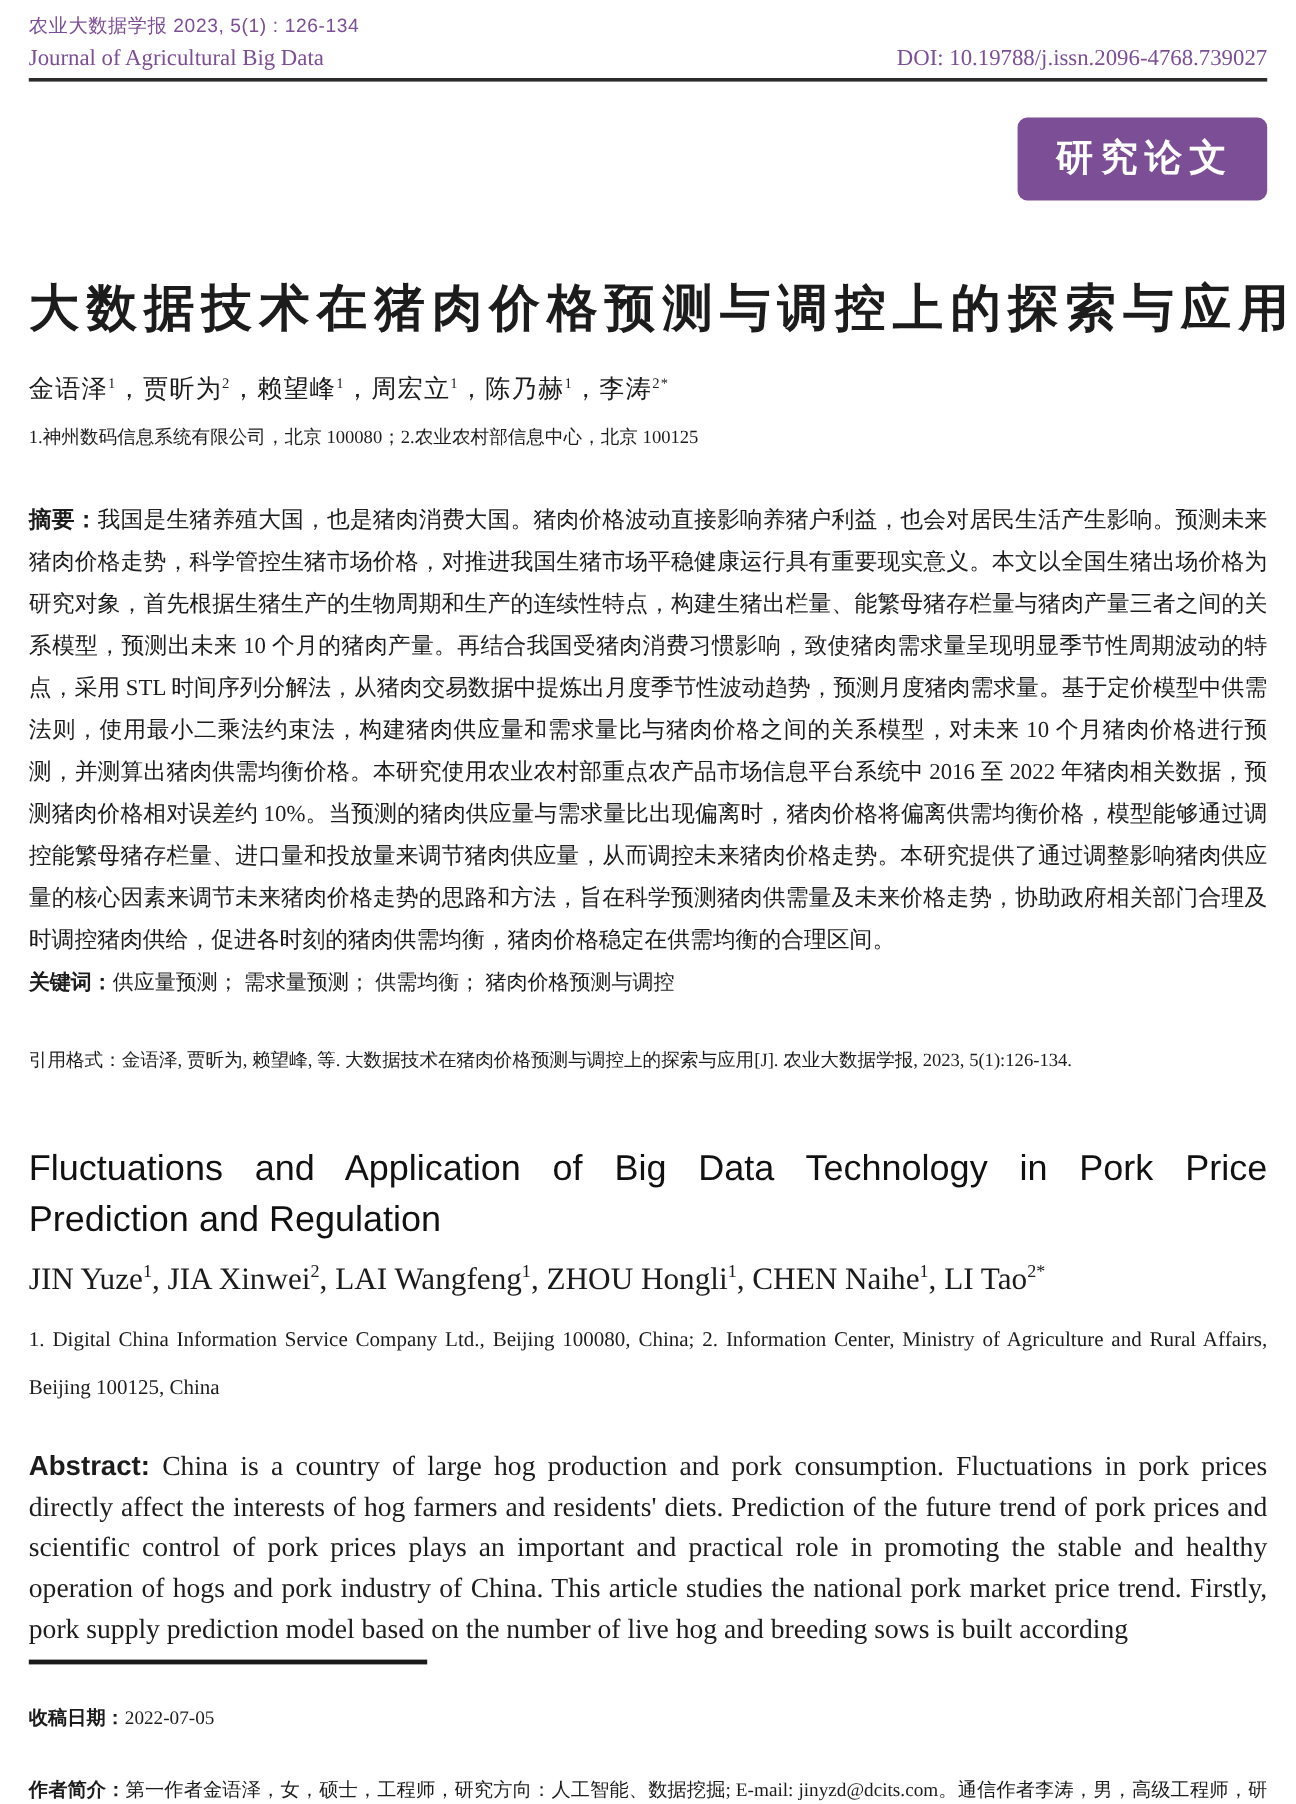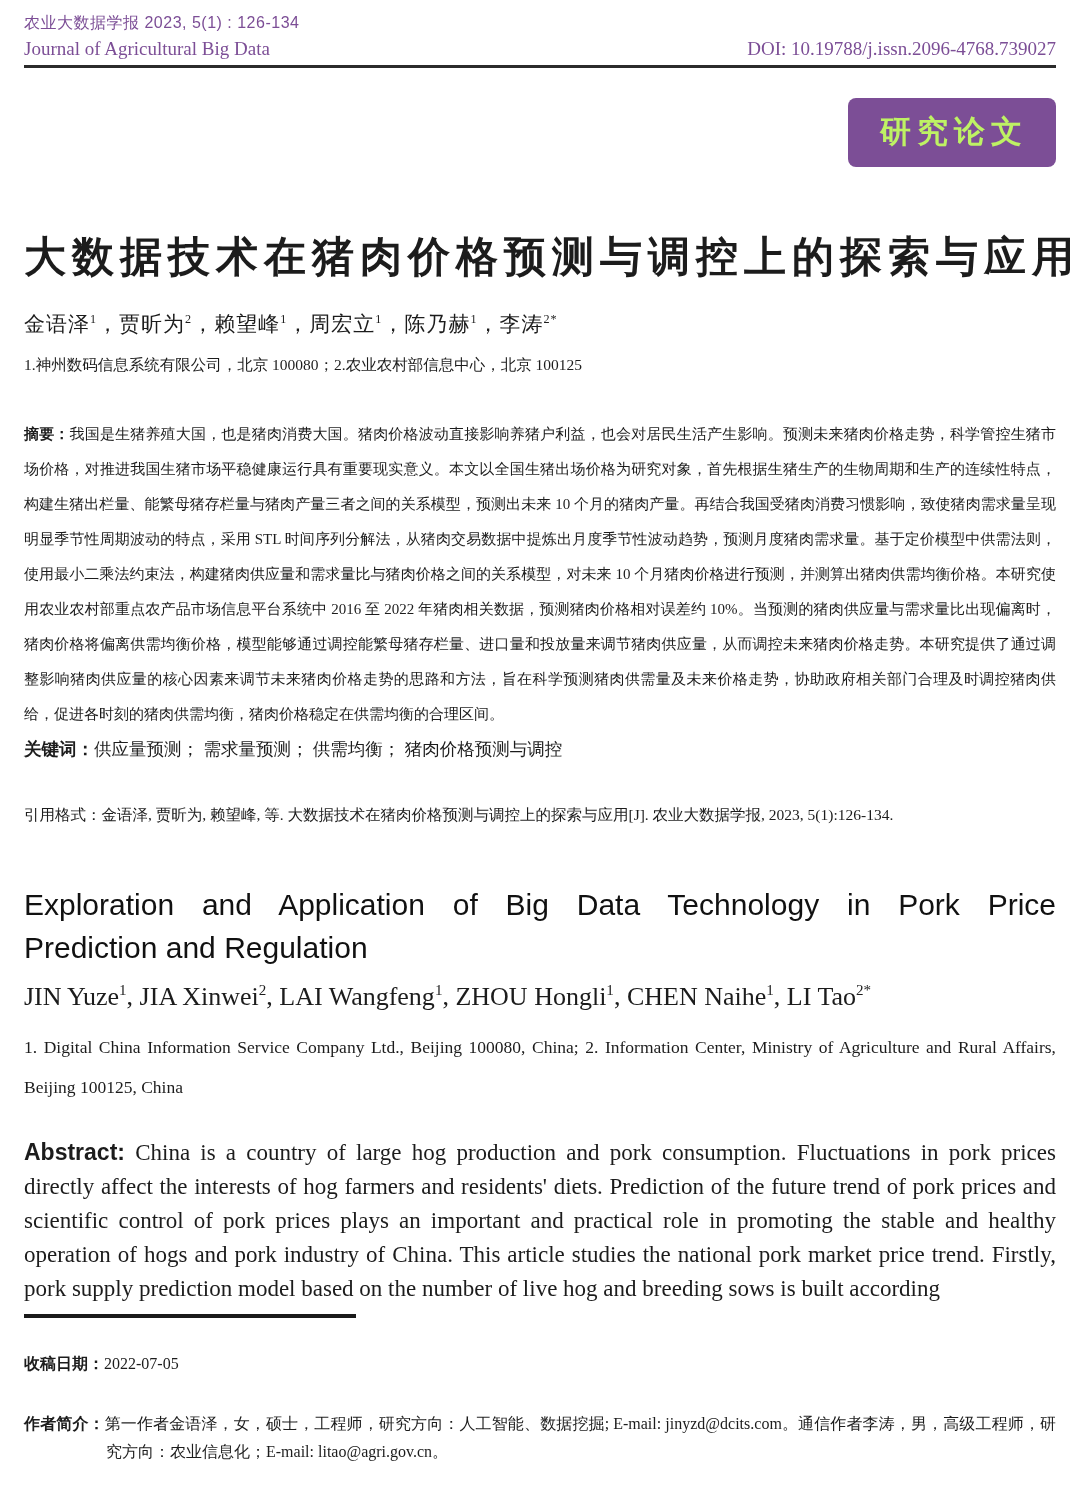--- a/index.html
+++ b/index.html
@@ -20,38 +20,38 @@
   }
   .j-row2 {
     display:flex; justify-content:space-between; align-items:baseline;
     font-size:19px; line-height:26px; color:var(--accent);
   }
   .header-rule { margin-top:3px; border-bottom:3px solid #2b2b2b; }
 
   
   .badge-row { text-align:right; margin-top:30px; }
   .badge {
-    display:inline-block; background:var(--accent); color:#bef264;
+    display:inline-block; background:var(--accent); color:#ffffff;
     font-family:"Liberation Sans","DejaVu Sans",sans-serif;
     font-size:31px; font-weight:bold; letter-spacing:6px;
     padding:13px 28px 14px 32px; border-radius:8px;
   }
 
   
   .title-cn {
     margin-top:64px;
     font-family:"Liberation Sans","DejaVu Sans",sans-serif;
     font-size:42px; font-weight:bold; letter-spacing:6px; line-height:52px;
     white-space:nowrap;
   }
   .authors-cn { margin-top:26px; font-size:21px; line-height:30px; letter-spacing:1px; }
   .affil-cn   { margin-top:15px; font-size:15.5px; line-height:22px; }
 
   .abstract-cn {
-    margin-top:40px; font-size:15px; line-height:35px;
+    margin-top:40px; font-size:19px; line-height:35px;
     text-align:justify;
   }
   .lbl-hei {
     font-family:"Liberation Sans","DejaVu Sans",sans-serif;
     font-weight:bold;
   }
   .keywords-cn { font-size:17.5px; line-height:35px; }
 
   
   .citation { margin-top:28px; font-size:15.5px; line-height:40px; }
@@ -98,21 +98,21 @@
 
 <p class="abstract-cn"><span class="lbl-hei">摘要：</span><span>我国是生猪养殖大国，也是猪肉消费大国。猪肉价格波动直接影响养猪户利益，也会对居民生活产生影响。预测未来猪肉价格走势，科学管控生猪市场价格，对推进我国生猪市场平稳健康运行具有重要现实意义。本文以全国生猪出场价格为研究对象，首先根据生猪生产的生物周期和生产的连续性特点，构建生猪出栏量、能繁母猪存栏量与猪肉产量三者之间的关系模型，预测出未来 10 个月的猪肉产量。再结合我国受猪肉消费习惯影响，致使猪肉需求量呈现明显季节性周期波动的特点，采用 STL 时间序列分解法，从猪肉交易数据中提炼出月度季节性波动趋势，预测月度猪肉需求量。基于定价模型中供需法则，使用最小二乘法约束法，构建猪肉供应量和需求量比与猪肉价格之间的关系模型，对未来 10 个月猪肉价格进行预测，并测算出猪肉供需均衡价格。本研究使用农业农村部重点农产品市场信息平台系统中 2016 至 2022 年猪肉相关数据，预测猪肉价格相对误差约 10%。当预测的猪肉供应量与需求量比出现偏离时，猪肉价格将偏离供需均衡价格，模型能够通过调控能繁母猪存栏量、进口量和投放量来调节猪肉供应量，从而调控未来猪肉价格走势。本研究提供了通过调整影响猪肉供应量的核心因素来调节未来猪肉价格走势的思路和方法，旨在科学预测猪肉供需量及未来价格走势，协助政府相关部门合理及时调控猪肉供给，促进各时刻的猪肉供需均衡，猪肉价格稳定在供需均衡的合理区间。</span></p>
 
 <p class="keywords-cn"><span class="lbl-hei">关键词：</span><span>供应量预测； 需求量预测； 供需均衡； 猪肉价格预测与调控</span></p>
 
 <div class="citation">
   <div><span>引用格式：</span><span>金语泽, 贾昕为, 赖望峰, 等. 大数据技术在猪肉价格预测与调控上的探索与应用[J]. 农业大数据学报, 2023, 5(1):126-134.</span></div>
 </div>
 
 <div class="title-en">
-  <div class="l1">Exploration and Application of Big Data Technology in Pork Price</div>
+  <div class="l1">Fluctuations and Application of Big Data Technology in Pork Price</div>
   <div class="l2">Prediction and Regulation</div>
 </div>
 
 <div class="authors-en" id="authors-en"><span>JIN Yuze</span><sup>1</sup>, <span>JIA Xinwei</span><sup>2</sup>, <span>LAI Wangfeng</span><sup>1</sup>, <span>ZHOU Hongli</span><sup>1</sup>, <span>CHEN Naihe</span><sup>1</sup>, <span>LI Tao</span><sup>2*</sup></div>
 
 <div class="affil-en">1. Digital China Information Service Company Ltd., Beijing 100080, China; 2. Information Center, Ministry of Agriculture and Rural Affairs, Beijing 100125, China</div>
 
 <p class="abstract-en"><span class="lbl-hei">Abstract:</span><span> </span><span>China is a country of large hog production and pork consumption. Fluctuations in pork prices directly affect the interests of hog farmers and residents' diets. Prediction of the future trend of pork prices and scientific control of pork prices plays an important and practical role in promoting the stable and healthy operation of hogs and pork industry of China. This article studies the national pork market price trend. Firstly, pork supply prediction model based on the number of live hog and breeding sows is built according</span></p>
 
 <div class="footer">

